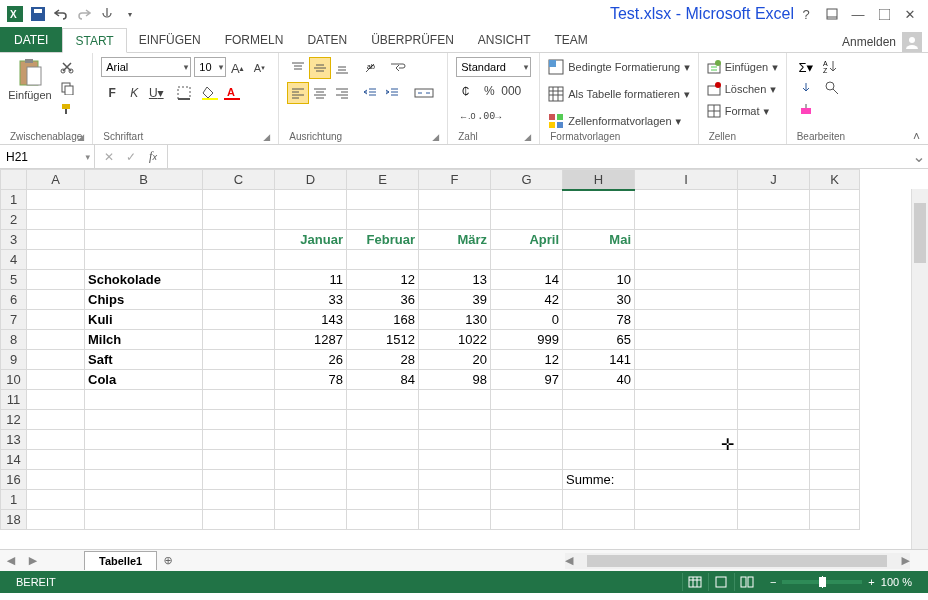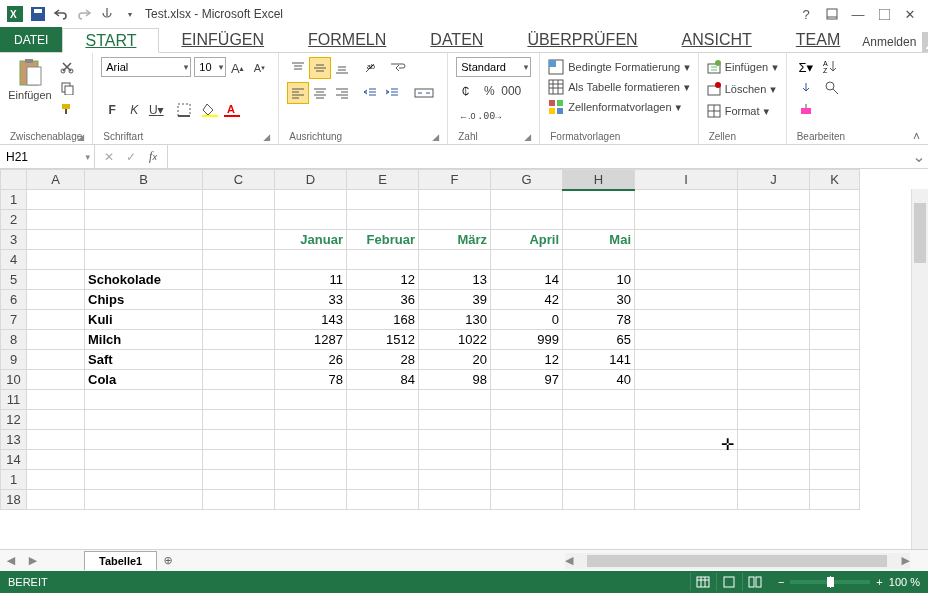--- a/index.html
+++ b/index.html
@@ -2,28 +2,28 @@
 <html><head>
 <meta charset="utf-8">
 <style>
 * { box-sizing: border-box; margin: 0; padding: 0; font-family: "Segoe UI", Tahoma, sans-serif; user-select: none; }
 body { width: 928px; height: 600px; background: #fff; overflow: hidden; position: relative; }
 
 
 .titlebar { height: 28px; background: #fff; display: flex; align-items: center; border-bottom: 0; }
 .titlebar .qat { display: flex; align-items: center; gap: 1px; padding: 0 4px; }
 .qat-btn { width: 22px; height: 22px; display: flex; align-items: center; justify-content: center; }
-.titlebar .title { flex: 1; text-align: left; font-size: 12px; color: #404040; }
+.titlebar .title { flex: 1; text-align: right; font-size: 16px; color: #1d4ed8; }
 .titlebar .winbtns { display: flex; gap: 2px; padding-right: 6px; }
 .winbtn { width: 24px; height: 22px; display: flex; align-items: center; justify-content: center; color: #555; font-size: 13px; }
 
 
 .tabstrip { height: 25px; background: #fff; display: flex; align-items: flex-end; border-bottom: 1px solid #d4d4d4; }
 .filetab { background: #217346; color: #fff; padding: 4px 14px; font-size: 12px; text-transform: uppercase; height: 25px; display: flex; align-items: center; }
-.tab { padding: 4px 22px; font-size: 16px; color: #444; text-transform: uppercase; height: 25px; display: flex; align-items: center; text-decoration: underline; }
+.tab { padding: 4px 12px; font-size: 12px; color: #444; text-transform: uppercase; height: 25px; display: flex; align-items: center; }
 .tab.active { color: #217346; border: 1px solid #d4d4d4; border-bottom: 1px solid #fff; margin-bottom: -1px; background: #fff; }
 .tabstrip .spacer { flex: 1; }
 .signin { font-size: 12px; color: #444; padding-right: 6px; display:flex; align-items:center; gap:6px;}
 .avatar { width: 20px; height:20px; background:#ccc; display:flex; align-items:center; justify-content:center; }
 
 
 .ribbon { height: 92px; background: #fff; border-bottom: 1px solid #d4d4d4; display: flex; }
 .group { border-right: 1px solid #e0e0e0; padding: 4px 8px 2px 8px; display: flex; flex-direction: column; }
 .group-body { flex: 1; display: flex; gap: 4px; align-items: flex-start; }
 .group-label { font-size: 10px; color: #666; text-align: left; position:relative; padding: 0 2px; }
@@ -74,21 +74,21 @@
 
 
 .sheettabs { height:22px; border-top:1px solid #d4d4d4; display:flex; align-items:center; background:#f7f7f7; font-size:11px; }
 .navsheet { width:22px; text-align:center; color:#888;}
 .sheettab { padding: 3px 14px; background:#fff; border:1px solid #aaa; border-bottom:none; font-weight:700;}
 .addsheet { width:22px; text-align:center; color:#666;}
 .hscrollzone { flex:0 0 345px; height:16px; background:#f0f0f0; margin-left:auto; margin-right:18px; display:flex; align-items:center;}
 .hthumb { height:12px; margin-left:14px; width:300px; background:#cdcdcd;}
 
 
-.status { height:22px; background:#217346; color:#fff; display:flex; align-items:center; font-size:11px; padding:0 8px;}
+.status { height:22px; background:#217346; color:#fff; display:flex; align-items:center; font-size:11px; padding:0 16px;}
 .status .views { margin-left:auto; display:flex; gap:0;}
 .viewbtn { width:26px; height:18px; display:flex; align-items:center; justify-content:center; color:#fff; border-left:1px solid #3b8a5f;}
 .zoom { display:flex; align-items:center; gap:6px; margin-left:10px;}
 .zslider { width:80px; height:4px; background:#2e8b57; position:relative;}
 .zslider:before{content:"";position:absolute;left:50%;top:-4px;width:1px;height:12px;background:#fff;}
 .zthumb{position:absolute;left:50%;top:-3px;width:7px;height:10px;background:#fff;margin-left:-3px;}
 
 svg { display:block; }
 </style>
 </head>
@@ -198,21 +198,21 @@
               <rect x="2" y="2" width="8" height="5" fill="#e0b400"></rect>
               <path d="M6 7 v5" stroke="#555" stroke-width="2"></path>
             </svg>
           </div>
       </div>
     </div>
     <div class="group-label"><span>Zwischenablage</span><span class="dlaunch">◢</span></div>
   </div>
 
   <div class="group">
-    <div class="group-body" style="flex-direction:column; gap:20px;">
+    <div class="group-body" style="flex-direction:column; gap:3px;">
       <div class="rowbtns">
         <div class="combo fontname">Arial</div>
         <div style="width:3px"></div>
         <div class="combo fontsize">10</div>
         <div class="togglebtn" style="font-size:13px;">A<span style="font-size:8px;vertical-align:super;">▴</span></div>
         <div class="togglebtn" style="font-size:11px;">A<span style="font-size:7px;vertical-align:super;">▾</span></div>
       </div>
       <div class="rowbtns">
         <div class="togglebtn" style="font-weight:700;">F</div>
         <div class="togglebtn" style="font-style:italic;">K</div>
@@ -327,21 +327,21 @@
       </div>
       <div class="rowbtns">
         <div class="togglebtn" style="font-size:9px;">←.0</div>
         <div class="togglebtn" style="font-size:10px;font-family:Liberation Mono, monospace;">.00→</div>
       </div>
     </div>
     <div class="group-label"><span>Zahl</span><span class="dlaunch">◢</span></div>
   </div>
 
   <div class="group">
-    <div class="group-body" style="flex-direction:column;gap:0;">
+    <div class="group-body" style="flex-direction:column;gap:7px;">
       <div class="ribbtn-txt"><svg width="16" height="16">
             <rect x="1" y="1" width="14" height="14" fill="none" stroke="#555"></rect>
             <rect x="1" y="1" width="7" height="7" fill="#5b9bd5"></rect>
           </svg><span>Bedingte Formatierung</span> ▾</div>
       <div class="ribbtn-txt"><svg width="16" height="16">
             <rect x="1" y="1" width="14" height="14" fill="none" stroke="#555"></rect>
             <path d="M1 5h14M1 9h14M5 1v14M10 1v14" stroke="#555"></path>
           </svg><span>Als Tabelle formatieren</span> ▾</div>
       <div class="ribbtn-txt"><svg width="16" height="16">
             <rect x="1" y="1" width="6" height="6" fill="#c55"></rect>
@@ -627,20 +627,34 @@
           <td class="colD"></td>
           <td class="colE"></td>
           <td class="colF"></td>
           <td class="colG"></td>
           <td class="colH"></td>
           <td class="colI"></td>
           <td class="colJ"></td>
           <td class="colK"></td>
         </tr>
         <tr>
+          <th class="rowh">16</th>
+          <td class="colA"></td>
+          <td class="colB"></td>
+          <td class="colC"></td>
+          <td class="colD"></td>
+          <td class="colE"></td>
+          <td class="colF"></td>
+          <td class="colG"></td>
+          <td class="colH summe">Summe:</td>
+          <td class="colI"></td>
+          <td class="colJ"></td>
+          <td class="colK"></td>
+        </tr>
+        <tr>
           <th class="rowh">1</th>
           <td class="colA"></td>
           <td class="colB"></td>
           <td class="colC"></td>
           <td class="colD"></td>
           <td class="colE"></td>
           <td class="colF"></td>
           <td class="colG"></td>
           <td class="colH"></td>
           <td class="colI"></td>

